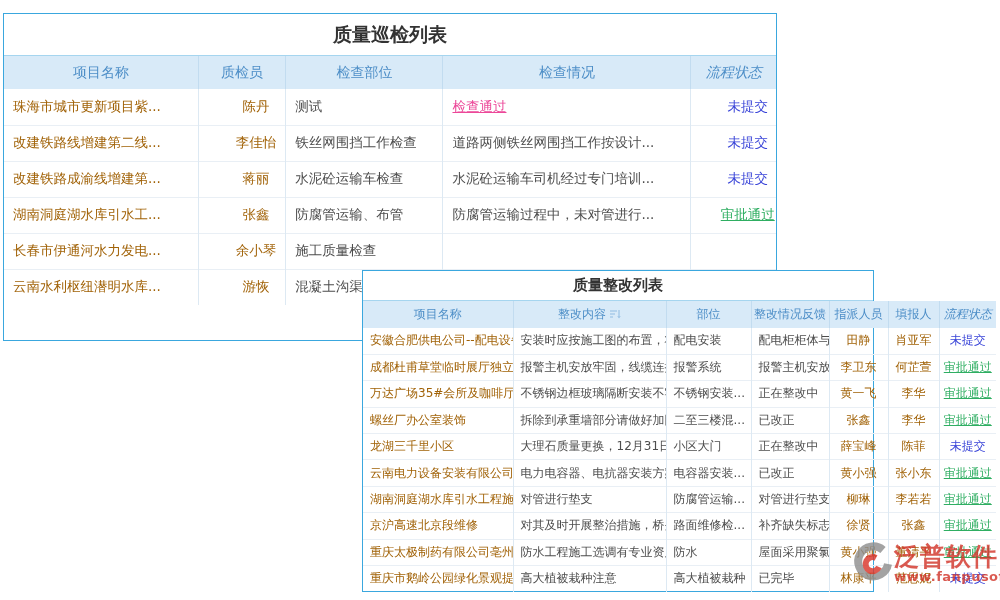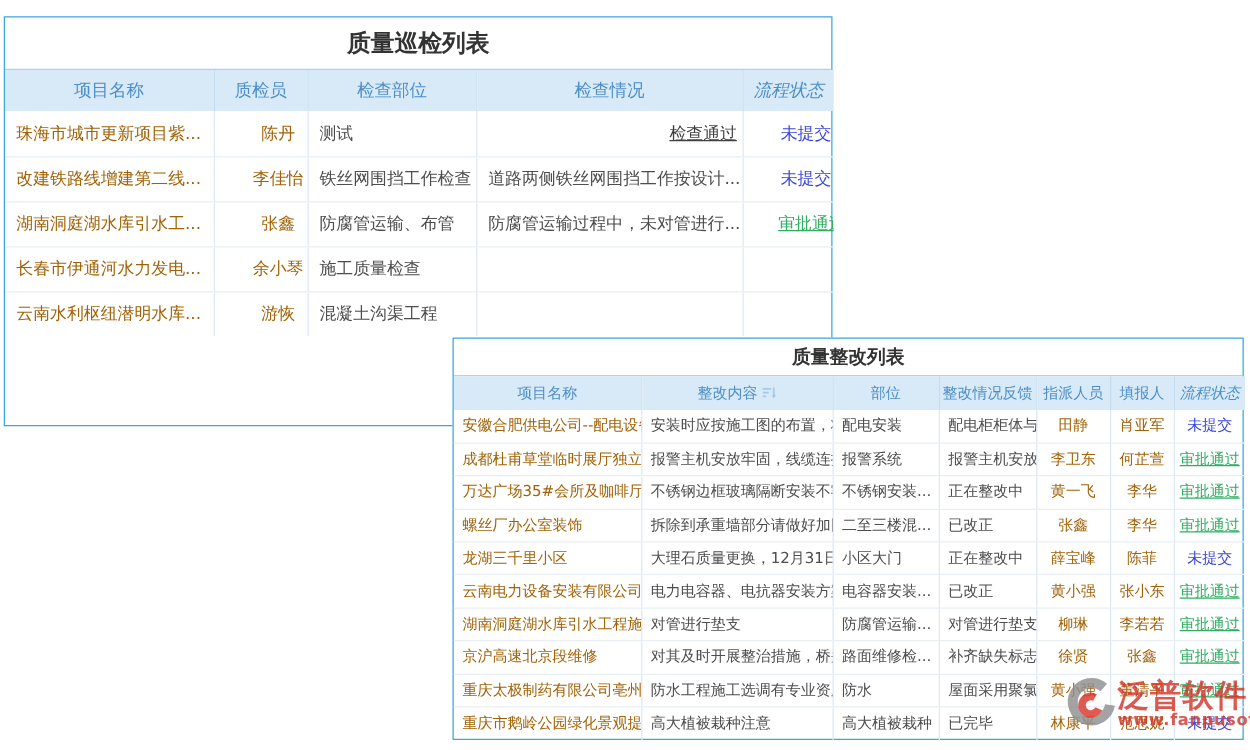--- a/index.html
+++ b/index.html
@@ -19,28 +19,28 @@
   td { border-right:1px solid #dde9f3; border-top:1px solid #e9eff5;
        white-space:nowrap; overflow:hidden; color:#4d4d4d; }
   td:last-child { border-right:none; }
   tbody tr:first-child td { border-top:none; }
 
   .link { color:#a16207; }
   .al { text-align:left; }
   .ac { text-align:center; }
 
   
-  #t1 { left:3px; top:13px; width:663px; height:328px; z-index:1; }
+  #t1 { left:3px; top:13px; width:774px; height:328px; z-index:1; }
   #t1 .panel-title { height:42px; font-size:19px; }
   #t1 th { height:33px; font-size:14px; }
   #t1 td { height:36px; font-size:13.5px;padding-left:28px; }
   #t1 .pad { padding-left:9px; padding-right:4px; }
 
   
-  #t2 { left:362px; top:270px; width:633px; height:322px; z-index:2; }
+  #t2 { left:362px; top:270px; width:512px; height:322px; z-index:2; }
   #t2 .panel-title { height:30px; font-size:15px; }
   #t2 th { height:27px; font-size:12px; }
   #t2 td { height:26.4px; font-size:12px; }
   #t2 .pad { padding-left:7px; padding-right:3px; }
 
   .sort-ic { display:inline-block; vertical-align:-1px; margin-left:4px; }
 
   
   .watermark { position:absolute; left:850px; top:541px; z-index:5; display:flex;
                align-items:center; opacity:0.82; pointer-events:none; }
@@ -68,28 +68,35 @@
         <th>检查部位</th>
         <th>检查情况</th>
         <th>流程状态</th>
       </tr>
     </thead>
     <tbody>
       <tr>
         <td class="pad al link">珠海市城市更新项目紫...</td>
         <td class="ac link">陈丹</td>
         <td class="pad al">测试</td>
-        <td class="pad al" style="color: #404040; text-decoration: underline; text-align: right;">检查通过</td>
+        <td class="pad al" style="color: #ec4899; text-decoration: underline;">检查通过</td>
         <td class="ac" style="color: rgb(58, 69, 216);">未提交</td>
       </tr>
       <tr>
         <td class="pad al link">改建铁路线增建第二线...</td>
         <td class="ac link">李佳怡</td>
         <td class="pad al">铁丝网围挡工作检查</td>
         <td class="pad al">道路两侧铁丝网围挡工作按设计...</td>
+        <td class="ac" style="color: rgb(58, 69, 216);">未提交</td>
+      </tr>
+      <tr>
+        <td class="pad al link">改建铁路成渝线增建第...</td>
+        <td class="ac link">蒋丽</td>
+        <td class="pad al">水泥砼运输车检查</td>
+        <td class="pad al">水泥砼运输车司机经过专门培训...</td>
         <td class="ac" style="color: rgb(58, 69, 216);">未提交</td>
       </tr>
       <tr>
         <td class="pad al link">湖南洞庭湖水库引水工...</td>
         <td class="ac link">张鑫</td>
         <td class="pad al">防腐管运输、布管</td>
         <td class="pad al">防腐管运输过程中，未对管进行...</td>
         <td class="ac" style="color: rgb(47, 174, 98); text-decoration: underline;">审批通过</td>
       </tr>
       <tr>

